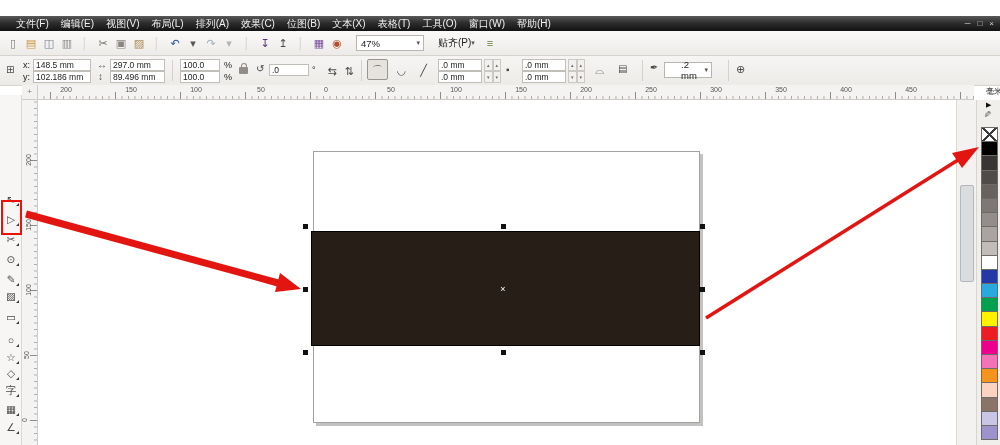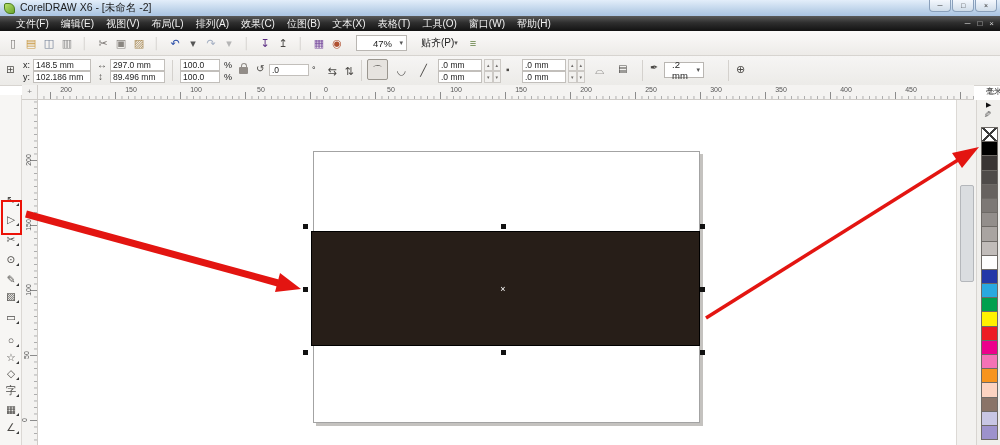--- a/index.html
+++ b/index.html
@@ -24,21 +24,21 @@
   .menu-controls{position:absolute;right:6px;top:0;display:flex;gap:7px;color:#d5d5d5;
     font-size:8px;line-height:15px;}
   
   .toolbar{position:absolute;left:0;top:31px;width:1000px;height:25px;
     background:linear-gradient(#fbfaf9,#edebe8);border-bottom:1px solid #d7d4d0;
     display:flex;align-items:center;padding-left:4px;box-sizing:border-box;}
   .tbtn{width:15px;height:17px;margin:0 1.5px;text-align:center;font-size:11px;line-height:17px;}
   .combo{height:16px;background:#fff;border:1px solid #b9b6b2;display:flex;align-items:center;
     font-size:9.5px;color:#222;box-sizing:border-box;}
   .combo .caret{margin-left:auto;font-size:7px;color:#555;padding:0 3px;}
-  .zoom-combo{width:51px;margin-left:10px;padding-left:16px;}
+  .zoom-combo{width:68px;margin-left:10px;padding-left:4px;}
   .snap-btn{margin-left:14px;font-size:10px;color:#222;display:flex;align-items:center;}
   .snap-btn .caret{font-size:7px;color:#555;}
   .options-btn{margin-left:12px;font-size:11px;color:#5f7d3f;}
   
   .propbar{position:absolute;left:0;top:56px;width:1000px;height:29px;
     background:linear-gradient(#f6f5f4,#ecebe8);border-bottom:1px solid #d7d4d0;font-size:9px;color:#333;}
   .propbar .lbl{position:absolute;font-size:9px;color:#222;}
   .pin{position:absolute;height:12px;background:#fff;border:1px solid #c2bfbb;font-size:8.5px;
     color:#222;padding:0 2px;box-sizing:border-box;font-family:"Liberation Sans",sans-serif;}
   .picon{position:absolute;font-size:10px;color:#4c4a47;line-height:10px;}
@@ -106,30 +106,20 @@
     linear-gradient(45deg,transparent 44%,#3a3a3a 44%,#3a3a3a 56%,transparent 56%),
     linear-gradient(135deg,transparent 44%,#3a3a3a 44%,#3a3a3a 56%,transparent 56%);}
   
   .anno{position:absolute;left:0;top:0;width:1000px;height:445px;z-index:60;pointer-events:none;}
 </style>
 </head>
 <body>
 
 <div class="screen">
 
-  <div class="titlebar">
-    <div class="applogo"></div>
-    <span>CorelDRAW X6 - [未命名 -2]</span>
-    <div class="winbtns">
-
-    <span class="winbtn">─</span>
-        <span class="winbtn">□</span>
-        <span class="winbtn">×</span>
-      </div>
-  </div>
 
   <div class="menubar">
     <div style="display:flex">
 
     <span class="menu-item">文件(F)</span>
         <span class="menu-item">编辑(E)</span>
         <span class="menu-item">视图(V)</span>
         <span class="menu-item">布局(L)</span>
         <span class="menu-item">排列(A)</span>
         <span class="menu-item">效果(C)</span>
@@ -221,21 +211,21 @@
     <div class="spin" style="left:568px;top:3px">
       <span>▴</span>
         <span>▴</span>
       <span>▾</span>
         <span>▾</span>
     </div>
     <span class="pbtn" style="left:589px;top:3px">⌓</span>
     <span class="picon" style="left:618px;top:8px">▤</span>
     <div class="psep" style="left:642px"></div>
     <span class="picon" style="left:650px;top:7px">✒</span>
-    <div class="combo" style="position:absolute;left:664px;top:6px;width:40px;padding-left:7px">
+    <div class="combo" style="position:absolute;left:664px;top:6px;width:48px;padding-left:16px">
       <span>.2 mm</span>
       <span class="caret">▾</span>
     </div>
     <div class="psep" style="left:728px"></div>
     <span class="picon" style="left:736px;top:8px;font-size:11px">⊕</span>
   </div>
 
   <div class="ruler-corner">+</div>
   <div class="hruler">
     <div>

